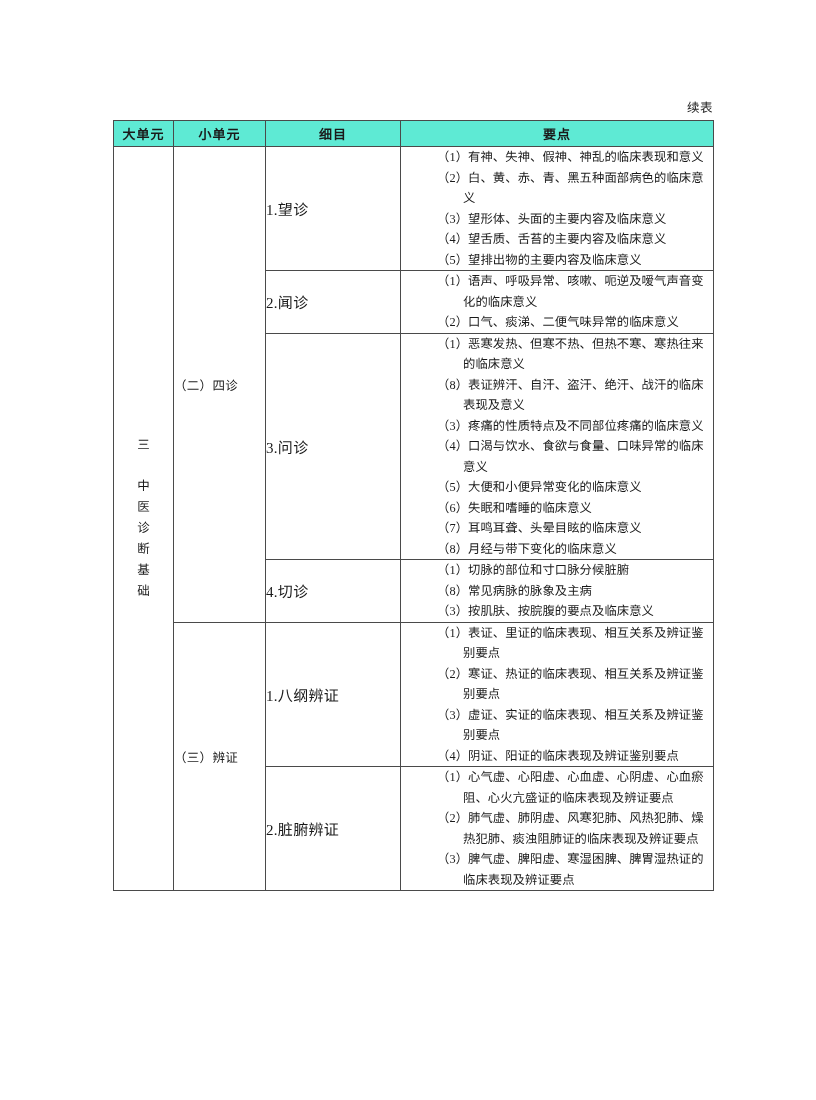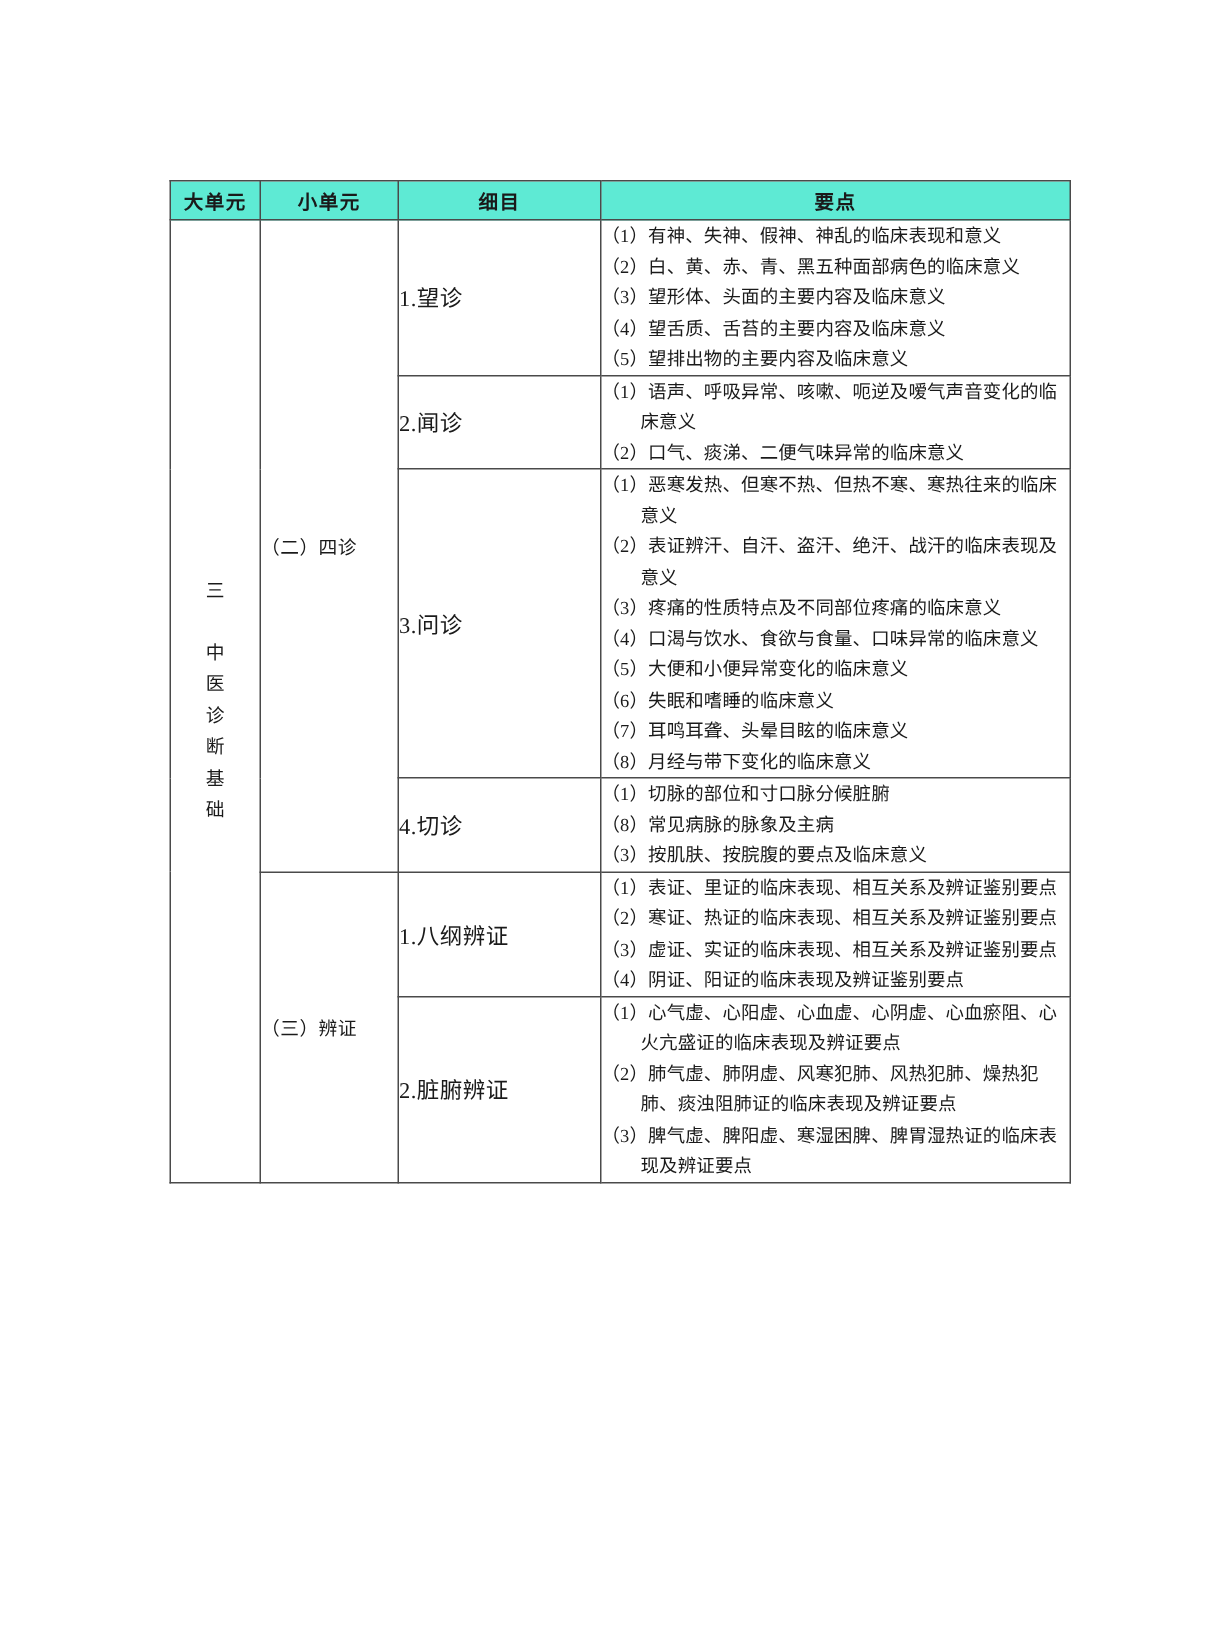--- a/index.html
+++ b/index.html
@@ -115,27 +115,29 @@
     margin: 0;
     padding: 0;
   }
   ul.points li {
     font-size: 12.3px;
     line-height: 20.5px;
     text-indent: -26px;
     padding-left: 26px;
     letter-spacing: 0.1px;
     white-space: normal;
+    margin-left: 36px;
   }
 </style>
 </head>
 <body>
 
 <div class="page">
 
+  <div class="cont-label">续表</div>
 
   <div class="tbl-wrap">
     <table class="syllabus">
       <colgroup>
         <col class="c-unit">
           <col class="c-subunit">
           <col class="c-item">
           <col class="c-points">
       </colgroup>
       <thead>
@@ -179,21 +181,21 @@
                 <li>（1）语声、呼吸异常、咳嗽、呃逆及嗳气声音变化的临床意义</li>
                 <li>（2）口气、痰涕、二便气味异常的临床意义</li>
               </ul>
             </td>
           </tr>
           <tr>
             <td class="item-cell">3.问诊</td>
             <td class="points-cell">
               <ul class="points">
                 <li>（1）恶寒发热、但寒不热、但热不寒、寒热往来的临床意义</li>
-                <li>（2）表证辨汗、自汗、盗汗、绝汗、战汗的临床表现及意义</li>
+                <li>（8）表证辨汗、自汗、盗汗、绝汗、战汗的临床表现及意义</li>
                 <li>（3）疼痛的性质特点及不同部位疼痛的临床意义</li>
                 <li>（4）口渴与饮水、食欲与食量、口味异常的临床意义</li>
                 <li>（5）大便和小便异常变化的临床意义</li>
                 <li>（6）失眠和嗜睡的临床意义</li>
                 <li>（7）耳鸣耳聋、头晕目眩的临床意义</li>
                 <li>（8）月经与带下变化的临床意义</li>
               </ul>
             </td>
           </tr>
           <tr>

